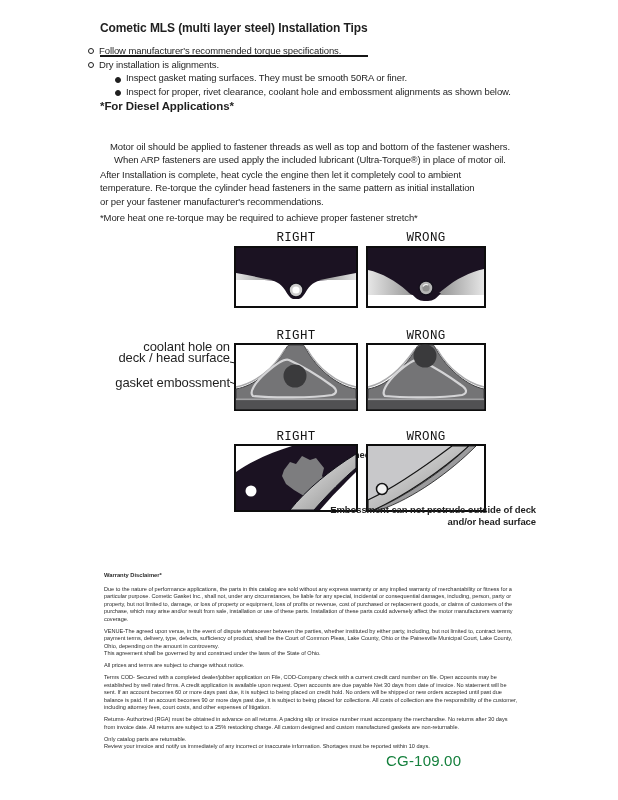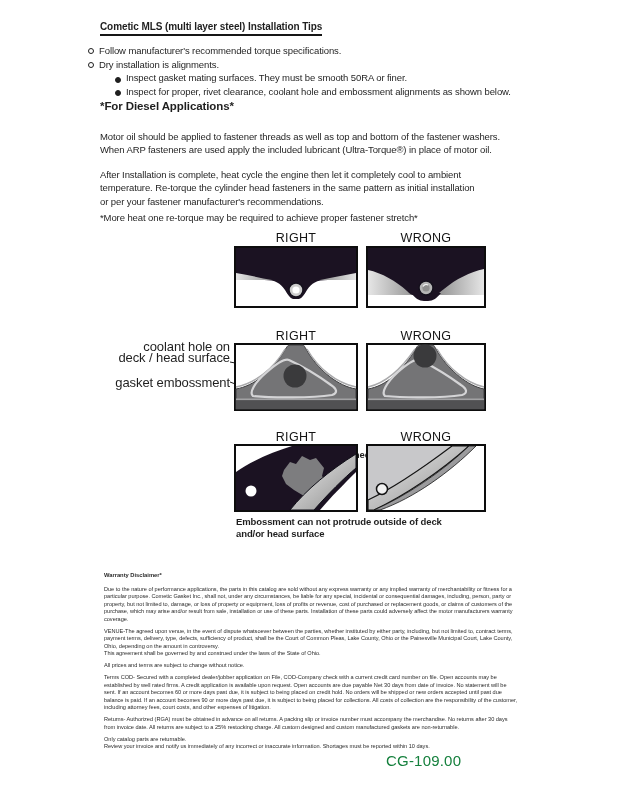--- a/index.html
+++ b/index.html
@@ -3,34 +3,34 @@
 <meta charset="utf-8">
 <style>
   html,body{margin:0;padding:0;background:#e8e8e8;}
   .page{
     position:relative;width:618px;height:800px;background:#ffffff;
     font-family:"Liberation Sans","DejaVu Sans",sans-serif;color:#1f1f1f;
     overflow:hidden;margin:0 auto;
   }
   .abs{position:absolute;}
   .doc-title{
-    left:100px;top:21px;font-size:10px;font-weight:bold;letter-spacing:-0.1px;
-    border-bottom:2px solid #161616;padding-bottom:2px;display:inline-block;white-space:nowrap;
+    left:100px;top:21px;font-size:12px;font-weight:bold;letter-spacing:-0.1px;
+    border-bottom:2px solid #161616;padding-bottom:20px;display:inline-block;white-space:nowrap;
   }
   .bullets{left:88px;top:44px;width:440px;font-size:9.5px;letter-spacing:-0.1px;}
   .b-row{display:flex;align-items:flex-start;height:13.5px;line-height:13.5px;}
   .b-row.sub{margin-left:27px;align-items:center;}
   .marker{flex:0 0 auto;width:4px;height:4px;border:1px solid #1f1f1f;border-radius:50%;margin:4px 5px 0 0;}
   .marker.filled{background:#1f1f1f;}
   .diesel-head{left:100px;top:100px;font-size:11.5px;font-weight:bold;letter-spacing:-0.1px;}
   .body-par{left:100px;top:0;width:420px;font-size:9.5px;line-height:13.4px;letter-spacing:-0.1px;white-space:pre-line;}
-  .p1{top:130px;}
+  .p1{top:140px;text-align:center;}
   .p2{top:168px;}
   .p3{top:211px;}
-  .rw-label{top:0;width:124px;text-align:center;font-size:12.5px;letter-spacing:0.3px;color:#141414;}
+  .rw-label{top:0;width:124px;text-align:center;font-size:12.5px;letter-spacing:0.3px;color:#141414;font-family:Liberation Mono, monospace;}
   .caption{font-size:9.5px;font-weight:bold;letter-spacing:-0.1px;white-space:pre-line;line-height:11.5px;}
   .annot{width:120px;text-align:right;font-size:13px;line-height:11px;letter-spacing:-0.1px;white-space:pre-line;}
   .legal{left:104px;top:572px;width:414px;font-size:5.6px;line-height:7.5px;letter-spacing:-0.02px;color:#2b2b2b;}
   .legal .lg-head{font-weight:bold;margin-bottom:6px;font-size:5.8px;}
   .legal p{margin:0 0 4.5px 0;white-space:pre-line;}
   .page-num{left:386px;top:752px;font-size:15px;letter-spacing:0.2px;color:#15803d;}
   svg{display:block;}
 </style>
 </head>
 <body>
@@ -160,21 +160,21 @@
   </svg>
 
   <svg class="abs" style="left:366px;top:444px;" width="120" height="68" viewBox="0 0 120 68">
     <rect x="1" y="1" width="118" height="66" fill="#ffffff" stroke="#0d0d0d" stroke-width="2"></rect>
     <path d="M2,2 L86,2 C60,20 30,42 2,56 Z" fill="#c8c8ca"></path>
     <path d="M86,2 L103,2 C74,28 38,52 8,66 L2,66 L2,56 C32,42 62,20 86,2 Z" fill="url(#gSilver)" stroke="#141414" stroke-width="1.2"></path>
     <path d="M103,2 L110,2 C84,28 48,54 14,66 L8,66 C40,52 76,28 103,2 Z" fill="#9b9b9d" stroke="#141414" stroke-width="0.8"></path>
     <circle cx="16" cy="45" r="5.5" fill="#f2f2f2" stroke="#141414" stroke-width="1.5"></circle>
   </svg>
 
-  <div class="abs caption" style="left:236px;top:516px;width:300px;">Embossment can not protrude outside of deck
+  <div class="abs caption" style="left:236px;top:504px;width:300px;text-align:right;">Embossment can not protrude outside of deck
 and/or head surface</div>
 
   <div class="abs legal">
     <div class="lg-head">Warranty Disclaimer*</div>
     <p>Due to the nature of performance applications, the parts in this catalog are sold without any express warranty or any implied warranty of merchantability or fitness for a particular purpose.  Cometic Gasket Inc., shall not, under any circumstances, be liable for any special, incidental or consequential damages, including, person, party or property, but not limited to, damage, or loss of property or equipment, loss of profits or revenue, cost of purchased or replacement goods, or claims of customers of the purchase, which may arise and/or result from sale, installation or use of these parts.  Installation of these parts could adversely affect the motor manufacturers warranty coverage.</p>
     <p>VENUE-The agreed upon venue, in the event of dispute whatsoever between the parties, whether instituted by either party, including, but not limited to, contract terms, payment terms, delivery, type, defects, sufficiency of product, shall be the Court of Common Pleas, Lake County, Ohio or the Painesville Municipal Court, Lake County, Ohio, depending on the amount in controversy.
 This agreement shall be governed by and construed under the laws of the State of Ohio.</p>
     <p>All prices and terms are subject to change without notice.</p>
     <p>Terms COD- Secured with a completed dealer/jobber application on File, COD-Company check with a current credit card number on file.  Open accounts may be established by well rated firms.  A credit application is available upon request.  Open accounts are due payable Net 30 days from date of invoice.  No statement will be sent.  If an account becomes 60 or more days past due, it is subject to being placed on credit hold.  No orders will be shipped or new orders accepted until past due balance is paid.  If an account becomes 90 or more days past due, it is subject to being placed for collections.  All costs of collection are the responsibility of the customer, including attorney fees, court costs, and other expenses of litigation.</p>
     <p>Returns- Authorized (RGA) must be obtained in advance on all returns.  A packing slip or invoice number must accompany the merchandise.  No returns after 30 days from invoice date.  All returns are subject to a 25% restocking charge.  All custom designed and custom manufactured gaskets are non-returnable.</p>

